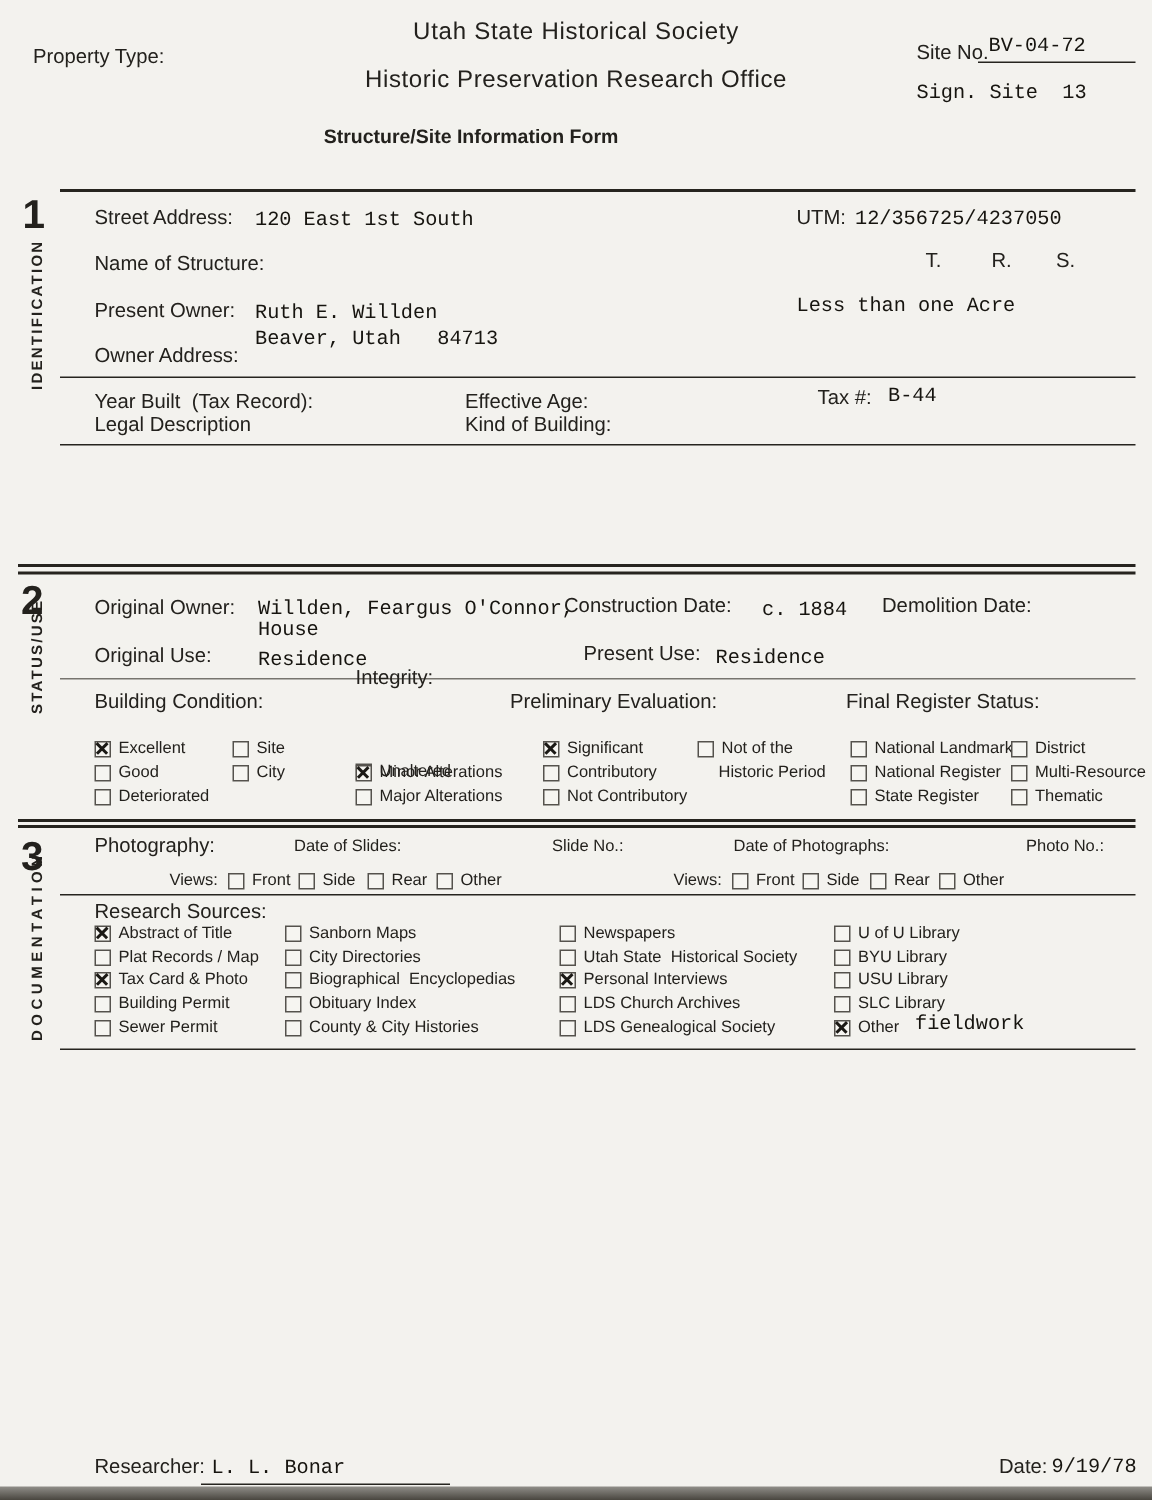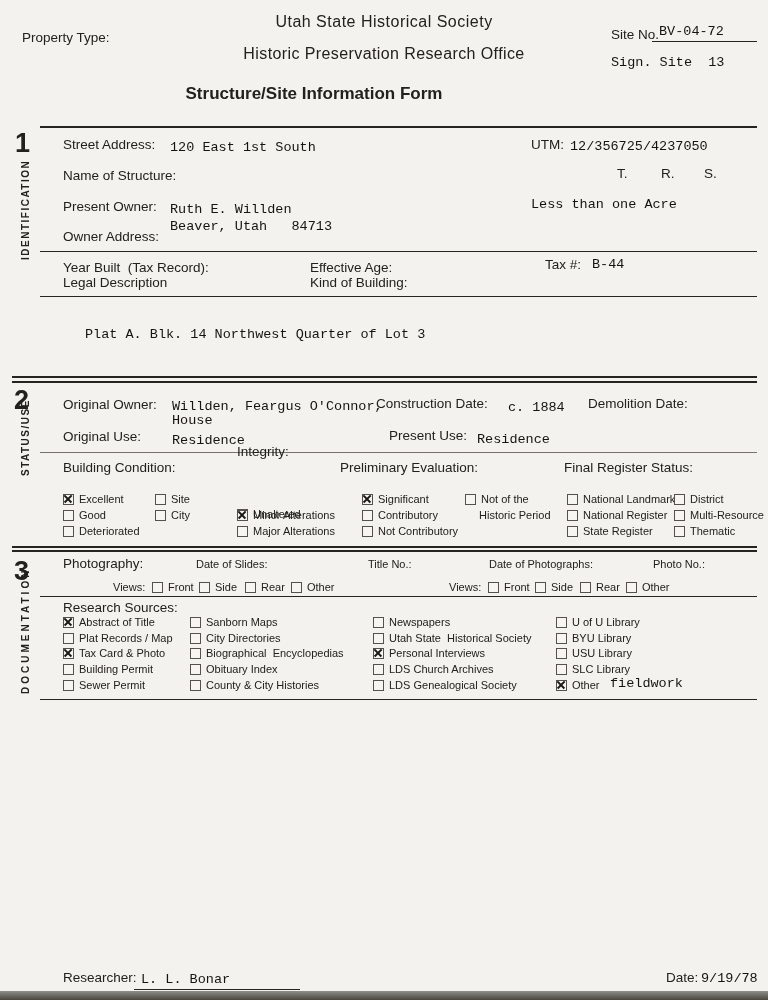--- a/index.html
+++ b/index.html
@@ -22,21 +22,21 @@
   .cb.checked::after{transform:rotate(-45deg)}
 </style>
 </head>
 <body>
 
 <div class="page">
 
   <div class="abs lab" style="left:22px;top:30px">Property Type:</div>
   <div class="abs center" style="left:0;top:13px;width:768px;font-size:16px;letter-spacing:.5px">Utah State Historical Society</div>
   <div class="abs center" style="left:0;top:45px;width:768px;font-size:16px;letter-spacing:.4px">Historic Preservation Research Office</div>
-  <div class="abs center bold" style="left:0;top:84px;width:628px;font-size:17px">Structure/Site Information Form</div>
+  <div class="abs center bold" style="left:0;top:84px;width:628px;font-size:13px">Structure/Site Information Form</div>
   <div class="abs lab" style="left:611px;top:27px">Site No.</div>
   <div class="abs mono" style="left:659px;top:24px">BV-04-72</div>
   <div class="hline" style="left:652px;top:41px;width:105px"></div>
   <div class="abs mono" style="left:611px;top:55px">Sign. Site  13</div>
 
   <div class="hline" style="left:40px;top:126px;width:717px;height:2px"></div>
   <div class="bignum" style="left:15px;top:128px">1</div>
   <div class="vlabel" style="left:20px;top:260px;letter-spacing:1.5px">IDENTIFICATION</div>
 
   <div class="abs lab" style="left:63px;top:137px">Street Address:</div>
@@ -60,21 +60,20 @@
 
   <div class="abs lab" style="left:63px;top:260px">Year Built  (Tax Record):</div>
   <div class="abs lab" style="left:310px;top:260px">Effective Age:</div>
   <div class="abs lab" style="left:545px;top:257px">Tax #:</div>
   <div class="abs mono" style="left:592px;top:257px">B-44</div>
   <div class="abs lab" style="left:63px;top:275px">Legal Description</div>
   <div class="abs lab" style="left:310px;top:275px">Kind of Building:</div>
 
   <div class="hline" style="left:40px;top:296px;width:717px"></div>
 
-  <div class="abs mono" style="left:85px;top:327px">Plat A. Blk. 14 Northwest Quarter of Lot 3</div>
 
   <div class="hline" style="left:12px;top:376px;width:745px;height:2px"></div>
   <div class="hline" style="left:12px;top:381px;width:745px;height:2px"></div>
   <div class="bignum" style="left:14px;top:385px">2</div>
   <div class="vlabel" style="left:20px;top:476px;letter-spacing:1.5px">STATUS/USE</div>
 
   <div class="abs lab" style="left:63px;top:397px">Original Owner:</div>
   <div class="abs mono" style="left:172px;top:399px">Willden, Feargus O'Connor,</div>
   <div class="abs mono" style="left:172px;top:413px">House</div>
   <div class="abs lab" style="left:376px;top:396px">Construction Date:</div>
@@ -118,23 +117,23 @@
   <span class="abs cbi" style="left:674px;top:509px"><span class="cb"></span><span class="cbl">Multi-Resource</span></span>
   <span class="abs cbi" style="left:674px;top:525px"><span class="cb"></span><span class="cbl">Thematic</span></span>
 
   <div class="hline" style="left:12px;top:546px;width:745px;height:2px"></div>
   <div class="hline" style="left:12px;top:550px;width:745px;height:2px"></div>
   <div class="bignum" style="left:14px;top:556px">3</div>
   <div class="vlabel" style="left:20px;top:694px;letter-spacing:3px">DOCUMENTATION</div>
 
   <div class="abs lab" style="left:63px;top:556px">Photography:</div>
   <div class="abs sm" style="left:196px;top:558px">Date of Slides:</div>
-  <div class="abs sm" style="left:368px;top:558px">Title No.:</div>
+  <div class="abs sm" style="left:368px;top:558px">Slide No.:</div>
   <div class="abs sm" style="left:489px;top:558px">Date of Photographs:</div>
-  <div class="abs sm" style="left:653px;top:558px">Photo No.:</div>
+  <div class="abs sm" style="left:684px;top:558px">Photo No.:</div>
 
   <div class="abs sm" style="left:113px;top:581px">Views:</div>
   <span class="abs cbi" style="left:152px;top:581px"><span class="cb"></span><span class="cbl">Front</span></span>
   <span class="abs cbi" style="left:199px;top:581px"><span class="cb"></span><span class="cbl">Side</span></span>
   <span class="abs cbi" style="left:245px;top:581px"><span class="cb"></span><span class="cbl">Rear</span></span>
   <span class="abs cbi" style="left:291px;top:581px"><span class="cb"></span><span class="cbl">Other</span></span>
 
   <div class="abs sm" style="left:449px;top:581px">Views:</div>
   <span class="abs cbi" style="left:488px;top:581px"><span class="cb"></span><span class="cbl">Front</span></span>
   <span class="abs cbi" style="left:535px;top:581px"><span class="cb"></span><span class="cbl">Side</span></span>

